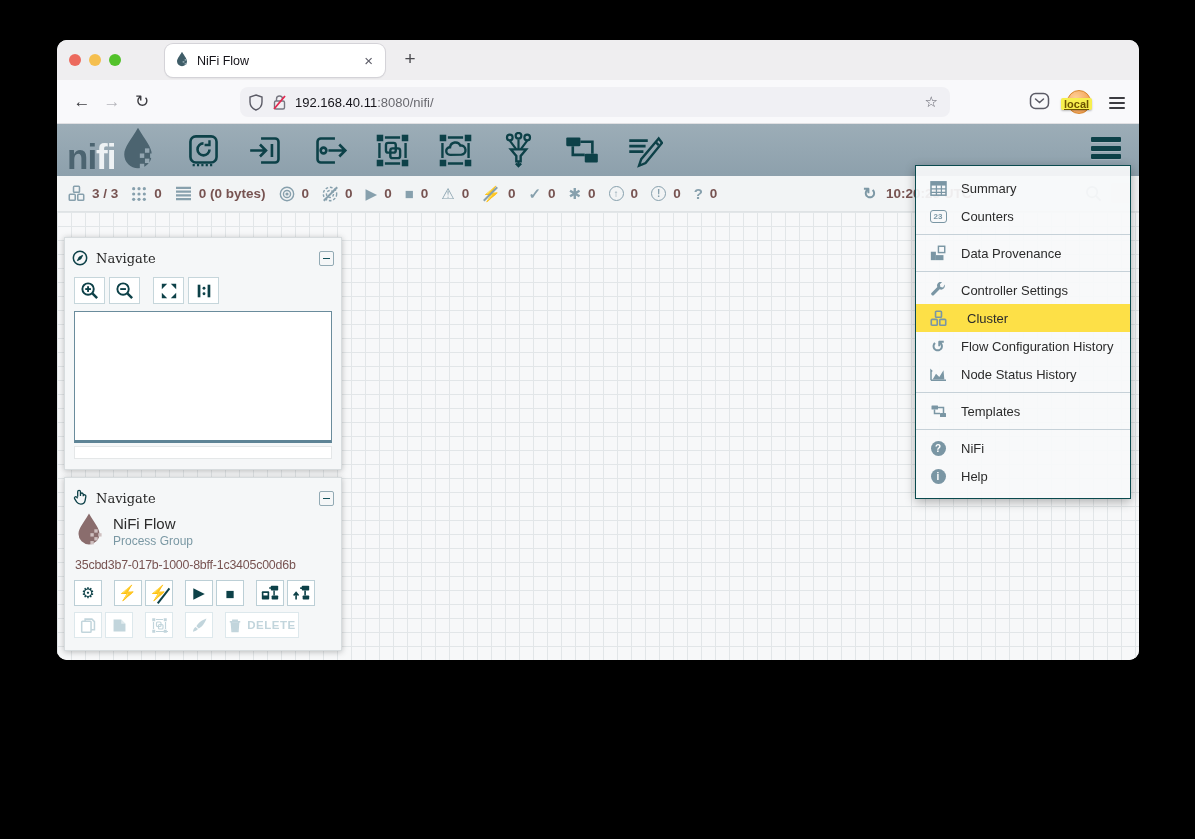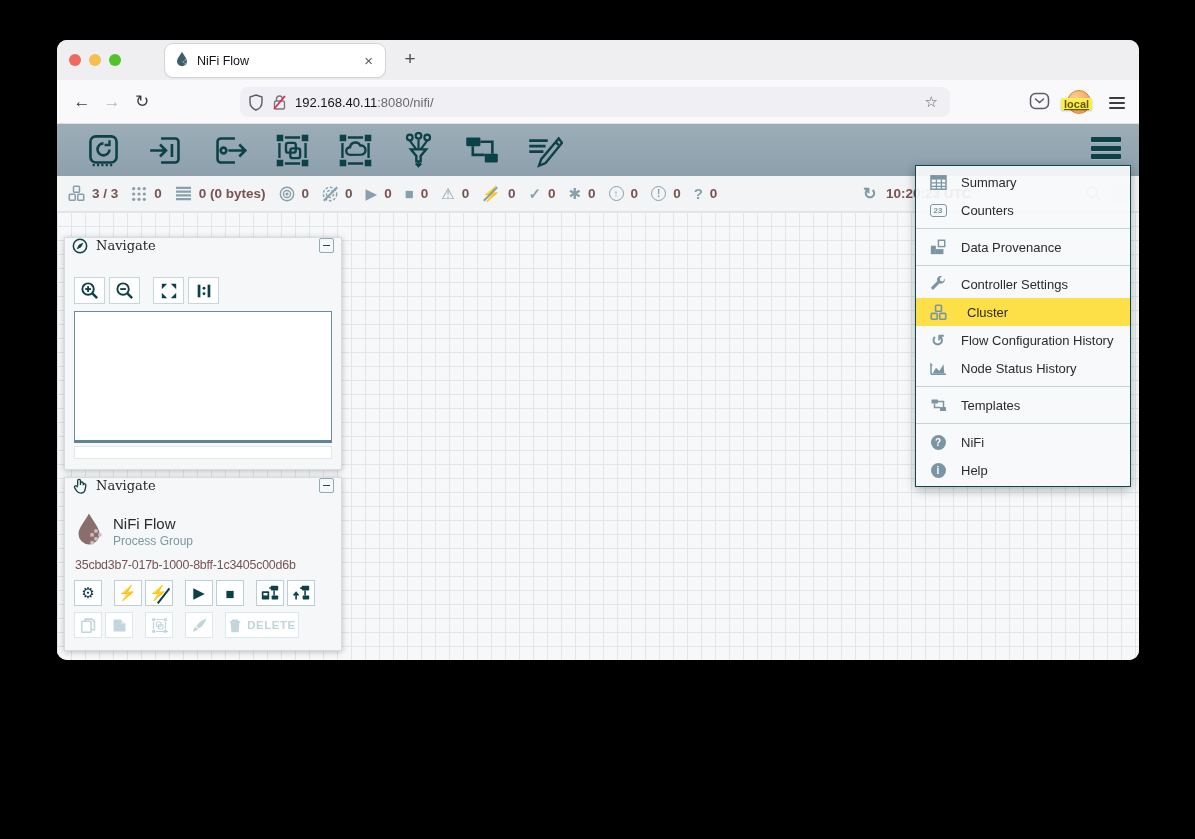--- a/index.html
+++ b/index.html
@@ -56,21 +56,21 @@
   .sb-search { position:absolute; left:1028px; top:9px; color:#9ab0ba; }
   .sb-searchbox { position:absolute; left:1054px; top:7px; width:20px; height:20px; background:#e6eaec; border-radius:3px; }
 
   
   .canvas { position:relative; height:525px; background-color:#f7f8f9;
     background-image:linear-gradient(#e2e6e8 1px, transparent 1px), linear-gradient(90deg,#e2e6e8 1px, transparent 1px);
     background-size:14px 14px; }
 
   
   .panel { position:absolute; left:7px; width:278px; background:#f5f7f8; border:1px solid #d7dcde; box-shadow:0 1px 6px rgba(0,0,0,.25); }
-  .panel-head { height:28px; display:flex; align-items:flex-start; padding:0 7px; gap:8px; }
+  .panel-head { height:28px; display:flex; align-items:flex-end; padding:0 7px; gap:8px; }
   .panel-title { font-family:"DejaVu Serif", serif; font-size:13px; color:#262626; flex:1; }
   .ph-icon { color:#0d4148; display:inline-flex; }
   .collapse-btn { width:15px; height:15px; border:1px solid #92aab4; border-radius:2px; display:flex; align-items:center; justify-content:center; }
   .collapse-btn i { width:7px; height:1.6px; background:#14525c; display:block; }
 
   .nav-panel { top:25px; height:233px; }
   .nav-buttons { display:flex; gap:4px; padding:11px 9px 6px 9px; }
   .tool-btn { width:31px; height:27px; background:#fff; border:1px solid #c6d6db; display:flex; align-items:center; justify-content:center; color:#0d4148; }
   .tool-btn.sep { margin-left:9px; }
   .minimap { margin:1px 9px 0 9px; height:132px; background:#fff; border:1px solid #6a8c9c; border-bottom:3px solid #5e8496; }
@@ -86,21 +86,21 @@
   .op-btn.g { margin-left:9px; }
   .op-btn.disabled { border-color:#dde8ec; color:#c2d5dc; }
   .op-btn.wide { width:74px; gap:5px; font-size:11.5px; font-weight:bold; letter-spacing:.5px; }
   .boltx { position:relative; }
   .boltx::after { content:""; position:absolute; left:4px; top:11px; width:19px; height:1.8px; background:currentColor; transform:rotate(-52deg); }
 
   
   .drop { position:relative; display:inline-block; }
 
   
-  .gmenu { position:absolute; left:858px; top:125px; width:216px; background:rgba(247,249,250,.93); border:1px solid #0a4a4e; box-shadow:0 3px 10px rgba(0,0,0,.3); padding:2px 0; z-index:30; }
+  .gmenu { position:absolute; left:858px; top:125px; width:216px; background:rgba(247,249,250,.93); border:1px solid #0a4a4e; box-shadow:0 3px 10px rgba(0,0,0,.3); padding:8px 0; z-index:30; }
   .mi { height:28px; display:flex; align-items:center; padding:0 12px; gap:13px; }
   .mi.selected { background:#fde047;gap:19px; }
   .mi-icon { width:20px; display:inline-flex; justify-content:center; color:#7a96a4; font-size:16px; font-weight:bold; }
   .mi-label { font-size:13px; color:#2b2b2b; }
   .menu-sep { height:1px; background:#c6d1d8; margin:4px 0; }
   .badge23 { width:17px; height:13px; border:1.6px solid #7a96a4; border-radius:3px; font-size:8px; font-weight:bold; color:#7a96a4; display:flex; align-items:center; justify-content:center; }
   .circle-solid { width:15px; height:15px; border-radius:50%; background:#7a96a4; color:#fff; font-size:10px; font-weight:bold; display:flex; align-items:center; justify-content:center; }
 
   
   .breadcrumb { height:27px; background:#fafbfc; border-top:2px solid #a9bac2; display:flex; align-items:center; padding-left:10px; }
@@ -163,20 +163,36 @@
     <span class="avatar"></span>
     <span class="profile-badge">local</span>
     <span class="ff-menu">
         <i></i>
         <i></i>
         <i></i>
       </span>
   </div>
 
   <div class="nifi-header">
+    <div class="logo">
+      <span class="logo-ni">ni</span>
+        <span class="logo-fi">fi</span>
+      <span class="drop" style="margin-left:3px;">
+        <svg width="38" height="44" viewBox="0 0 20 24">
+            <path d="M10 1 C6 8 2.5 11.5 2.5 15.5 a7.5 7.5 0 0 0 15 0 C17.5 11.5 14 8 10 1 Z" fill="#4c6470"></path>
+            <g fill="#93a6b1">
+              <rect x="11" y="15" width="2.4" height="2.4"></rect>
+              <rect x="13.8" y="12.2" width="2.4" height="2.4"></rect>
+              <rect x="13.8" y="17.8" width="2.4" height="2.4"></rect>
+              <rect x="16.6" y="15" width="2.4" height="2.4"></rect>
+              <rect x="11" y="20.6" width="2.4" height="2.4"></rect>
+            </g>
+          </svg>
+      </span>
+    </div>
     <div class="hdr-tools">
       <span class="hdr-ic" title="Processor">
         <svg viewBox="0 0 34 34" fill="none" stroke="currentColor" stroke-width="2.4">
             <rect x="5" y="4" width="24" height="24" rx="5"></rect>
             <path d="M22.5 16 a5.5 5.5 0 1 1 -5.5 -5.5"></path>
             <path d="M22.5 7.5 v4.5 h-4.5" stroke-width="2.2"></path>
             <g stroke-width="2">
               <line x1="7" y1="30.5" x2="9" y2="30.5"></line>
               <line x1="11" y1="30.5" x2="13" y2="30.5"></line>
               <line x1="15" y1="30.5" x2="17" y2="30.5"></line>

